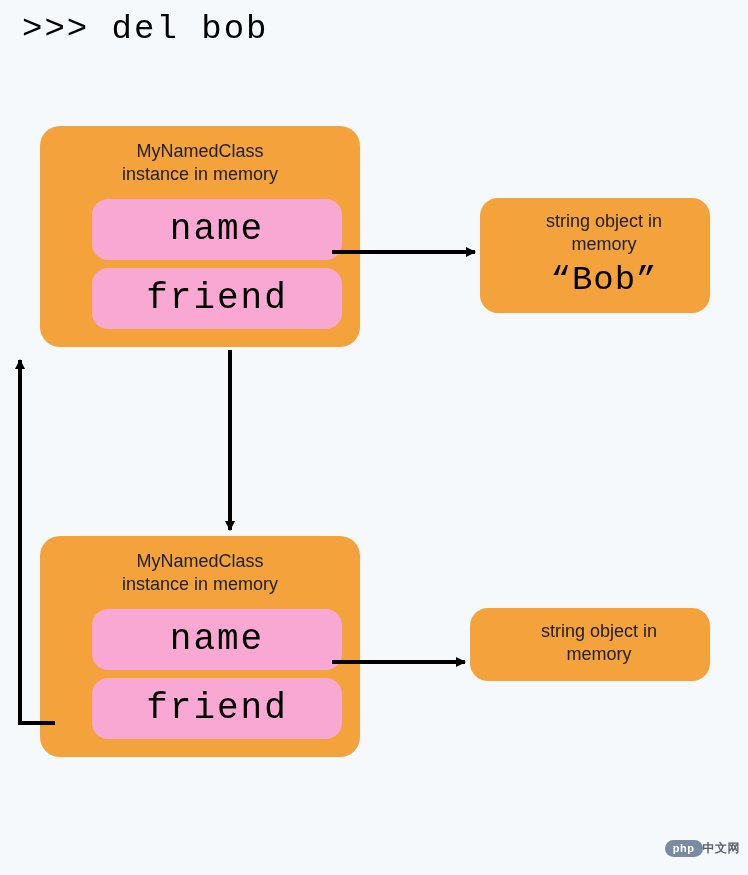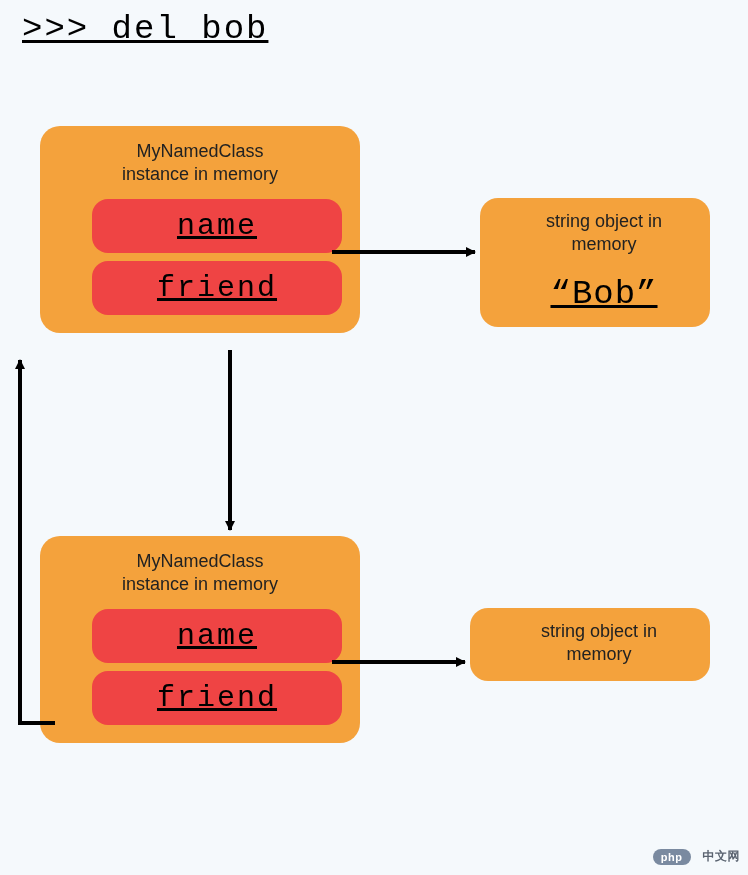--- a/index.html
+++ b/index.html
@@ -4,21 +4,21 @@
   <style>
     * { box-sizing: border-box; margin: 0; padding: 0; }
     body {
       width: 748px;
       height: 875px;
       background: #f5f9fc;
       font-family: -apple-system, BlinkMacSystemFont, "Segoe UI", sans-serif;
       position: relative;
       overflow: hidden;
     }
-    .mono { font-family: "Courier New", Courier, monospace; text-decoration: underline; }
+    .mono { font-family: "Courier New", Courier, monospace; }
     
     .code-block {
       position: absolute;
       top: 10px;
       left: 22px;
       font-size: 34px;
       letter-spacing: 2px;
       color: #000;
     }
     .code-line { margin-bottom: 4px; }
@@ -31,25 +31,25 @@
       width: 320px;
     }
     .instance-title {
       text-align: center;
       font-size: 18px;
       color: #222;
       margin-bottom: 12px;
       line-height: 1.3;
     }
     .attr-box {
-      background: #ef4444;
+      background: #f9a8d4;
       border-radius: 16px;
       padding: 10px 0;
       text-align: center;
-      font-size: 30px;
+      font-size: 36px;
       letter-spacing: 2px;
       color: #000;
       margin-top: 8px;
       margin-left: 34px;
     }
     
     .string-box {
       position: absolute;
       background: #f4a23c;
       border-radius: 18px;
@@ -58,44 +58,43 @@
     }
     .string-title {
       font-size: 18px;
       color: #222;
       line-height: 1.3;
     }
     .string-value {
       font-size: 34px;
       letter-spacing: 1px;
       color: #000;
-      margin-top: 18px;
+      margin-top: 4px;
     }
     
     #box1 { top: 126px; left: 40px; }
     #box2 { top: 536px; left: 40px; }
     #str1 { top: 198px; left: 480px; width: 230px; }
     #str2 { top: 608px; left: 470px; width: 240px; }
     
     svg.arrows {
       position: absolute;
       top: 0; left: 0;
       width: 748px; height: 875px;
       pointer-events: none;
     }
     
     .watermark {
       position: absolute;
       right: 8px;
-      bottom: 10px;
+      bottom: 18px;
       font-size: 12px;
       letter-spacing: 0.5px;
       display: flex;
-      align-items: center;
-      gap: 12px;
+      gap: 0;
     }
     .watermark .badge {
       background: #7a8aa0;
       color: #fff;
       padding: 2px 8px;
       border-radius: 10px;
       font-weight: bold;
       font-size: 11px;
     }
     .watermark .zhtext { color: #5a6370; font-weight: 700; }

